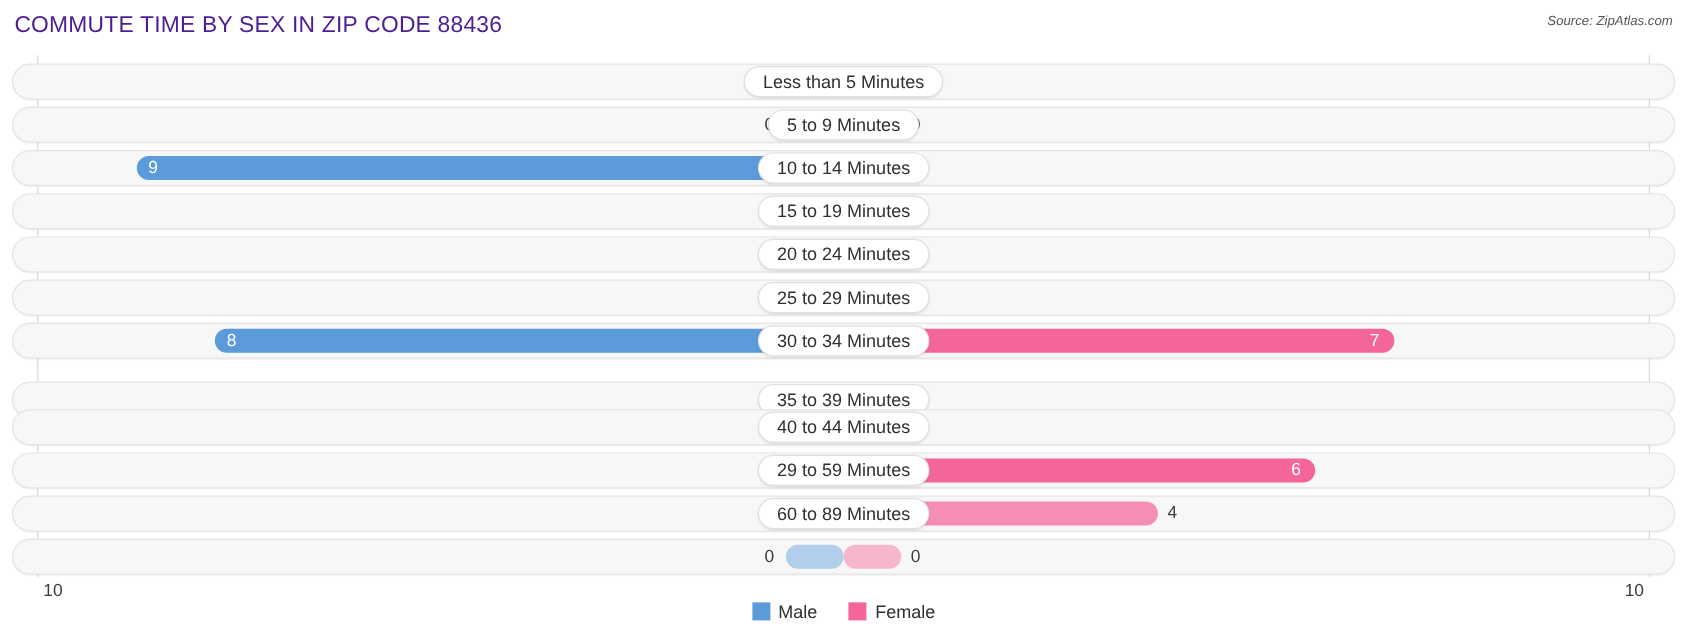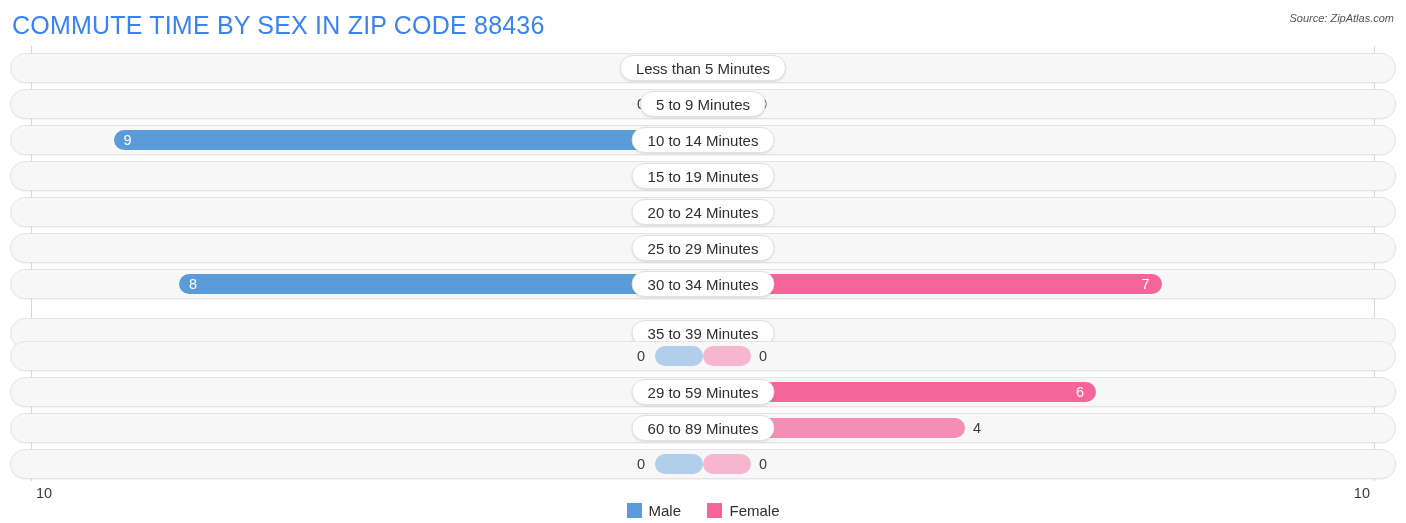--- a/index.html
+++ b/index.html
@@ -20,23 +20,23 @@
   #header {
     position: absolute;
     top: 0; left: 0;
     width: 1406px;
     height: 46px;
   }
   #chart-title {
     position: absolute;
     left: 12px;
     top: 11px;
-    font-size: 25px;
+    font-size: 19px;
     letter-spacing: 0.2px;
-    color: #3b82f6;
+    color: #4c1d95;
     white-space: nowrap;
   }
   #source-label {
     position: absolute;
     right: 12px;
     top: 12px;
     font-size: 11px;
     font-style: italic;
     color: #555555;
     white-space: nowrap;
@@ -235,20 +235,21 @@
         <div class="bar bar-female" style="left: 693px; width: 48px; opacity: 0.45;"></div>
         <div class="bar-value outside" style="left: 749px;">0</div>
         <div class="cat-pill" style="left: 693px;">35 to 39 Minutes</div>
       </div>
       <div class="row" style="top: 295px;">
         <div class="track"></div>
         <div class="bar bar-male" style="left: 645px; width: 48px; opacity: 0.45;"></div>
         <div class="bar-value outside" style="left: 627px;">0</div>
         <div class="bar bar-female" style="left: 693px; width: 48px; opacity: 0.45;"></div>
         <div class="bar-value outside" style="left: 749px;">0</div>
+        <div class="cat-pill" style="left: 693px;">40 to 44 Minutes</div>
       </div>
       <div class="row" style="top: 331px;">
         <div class="track"></div>
         <div class="bar bar-male" style="left: 645px; width: 48px; opacity: 0.45;"></div>
         <div class="bar-value outside" style="left: 627px;">0</div>
         <div class="bar bar-female" style="left: 693px; width: 393px; opacity: 1;"></div>
         <div class="bar-value inside" style="left: 1066px;">6</div>
         <div class="cat-pill" style="left: 693px;">29 to 59 Minutes</div>
       </div>
       <div class="row" style="top: 367px;">

